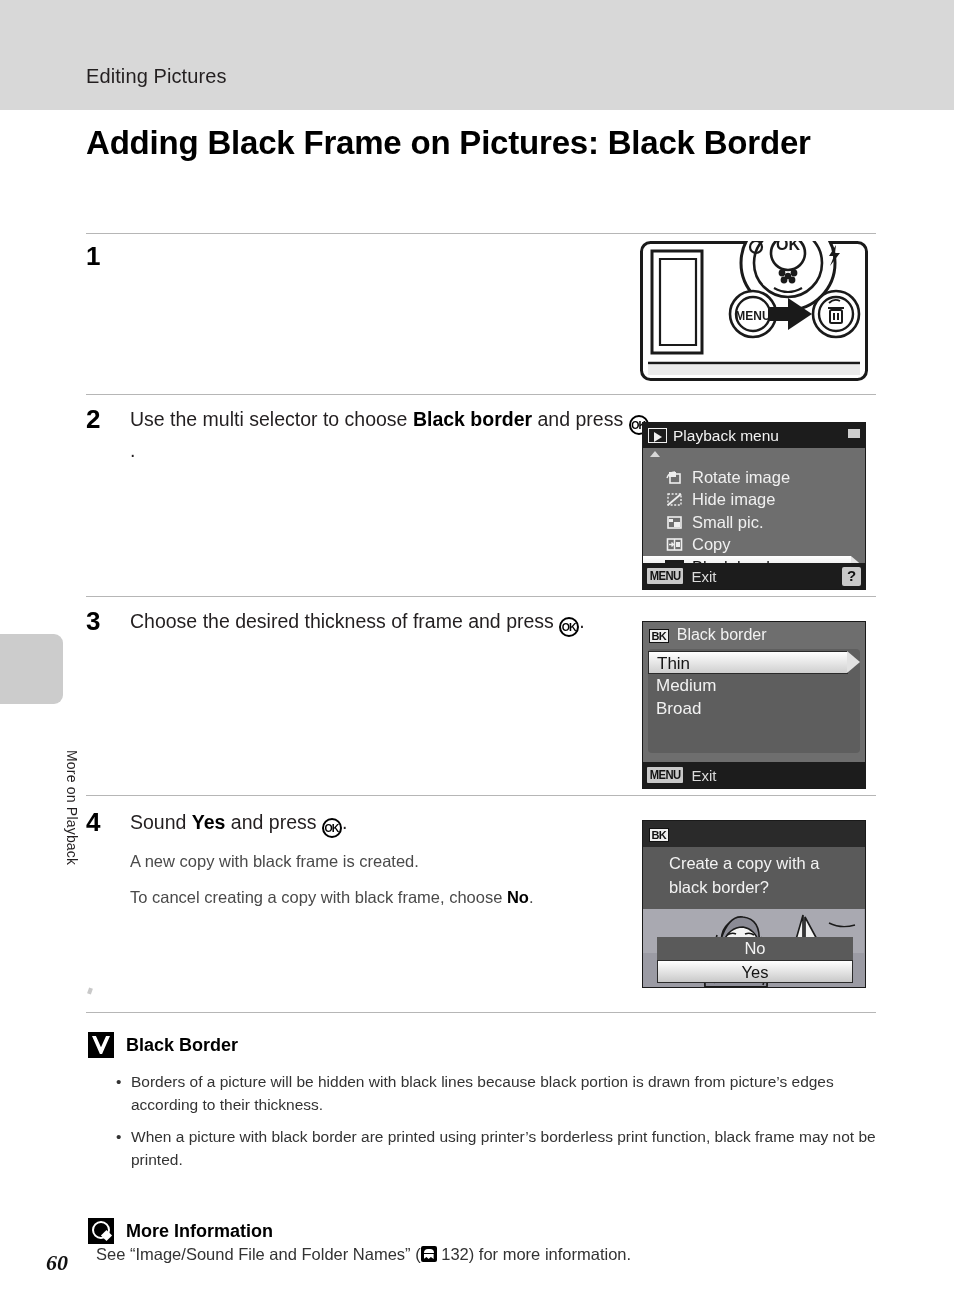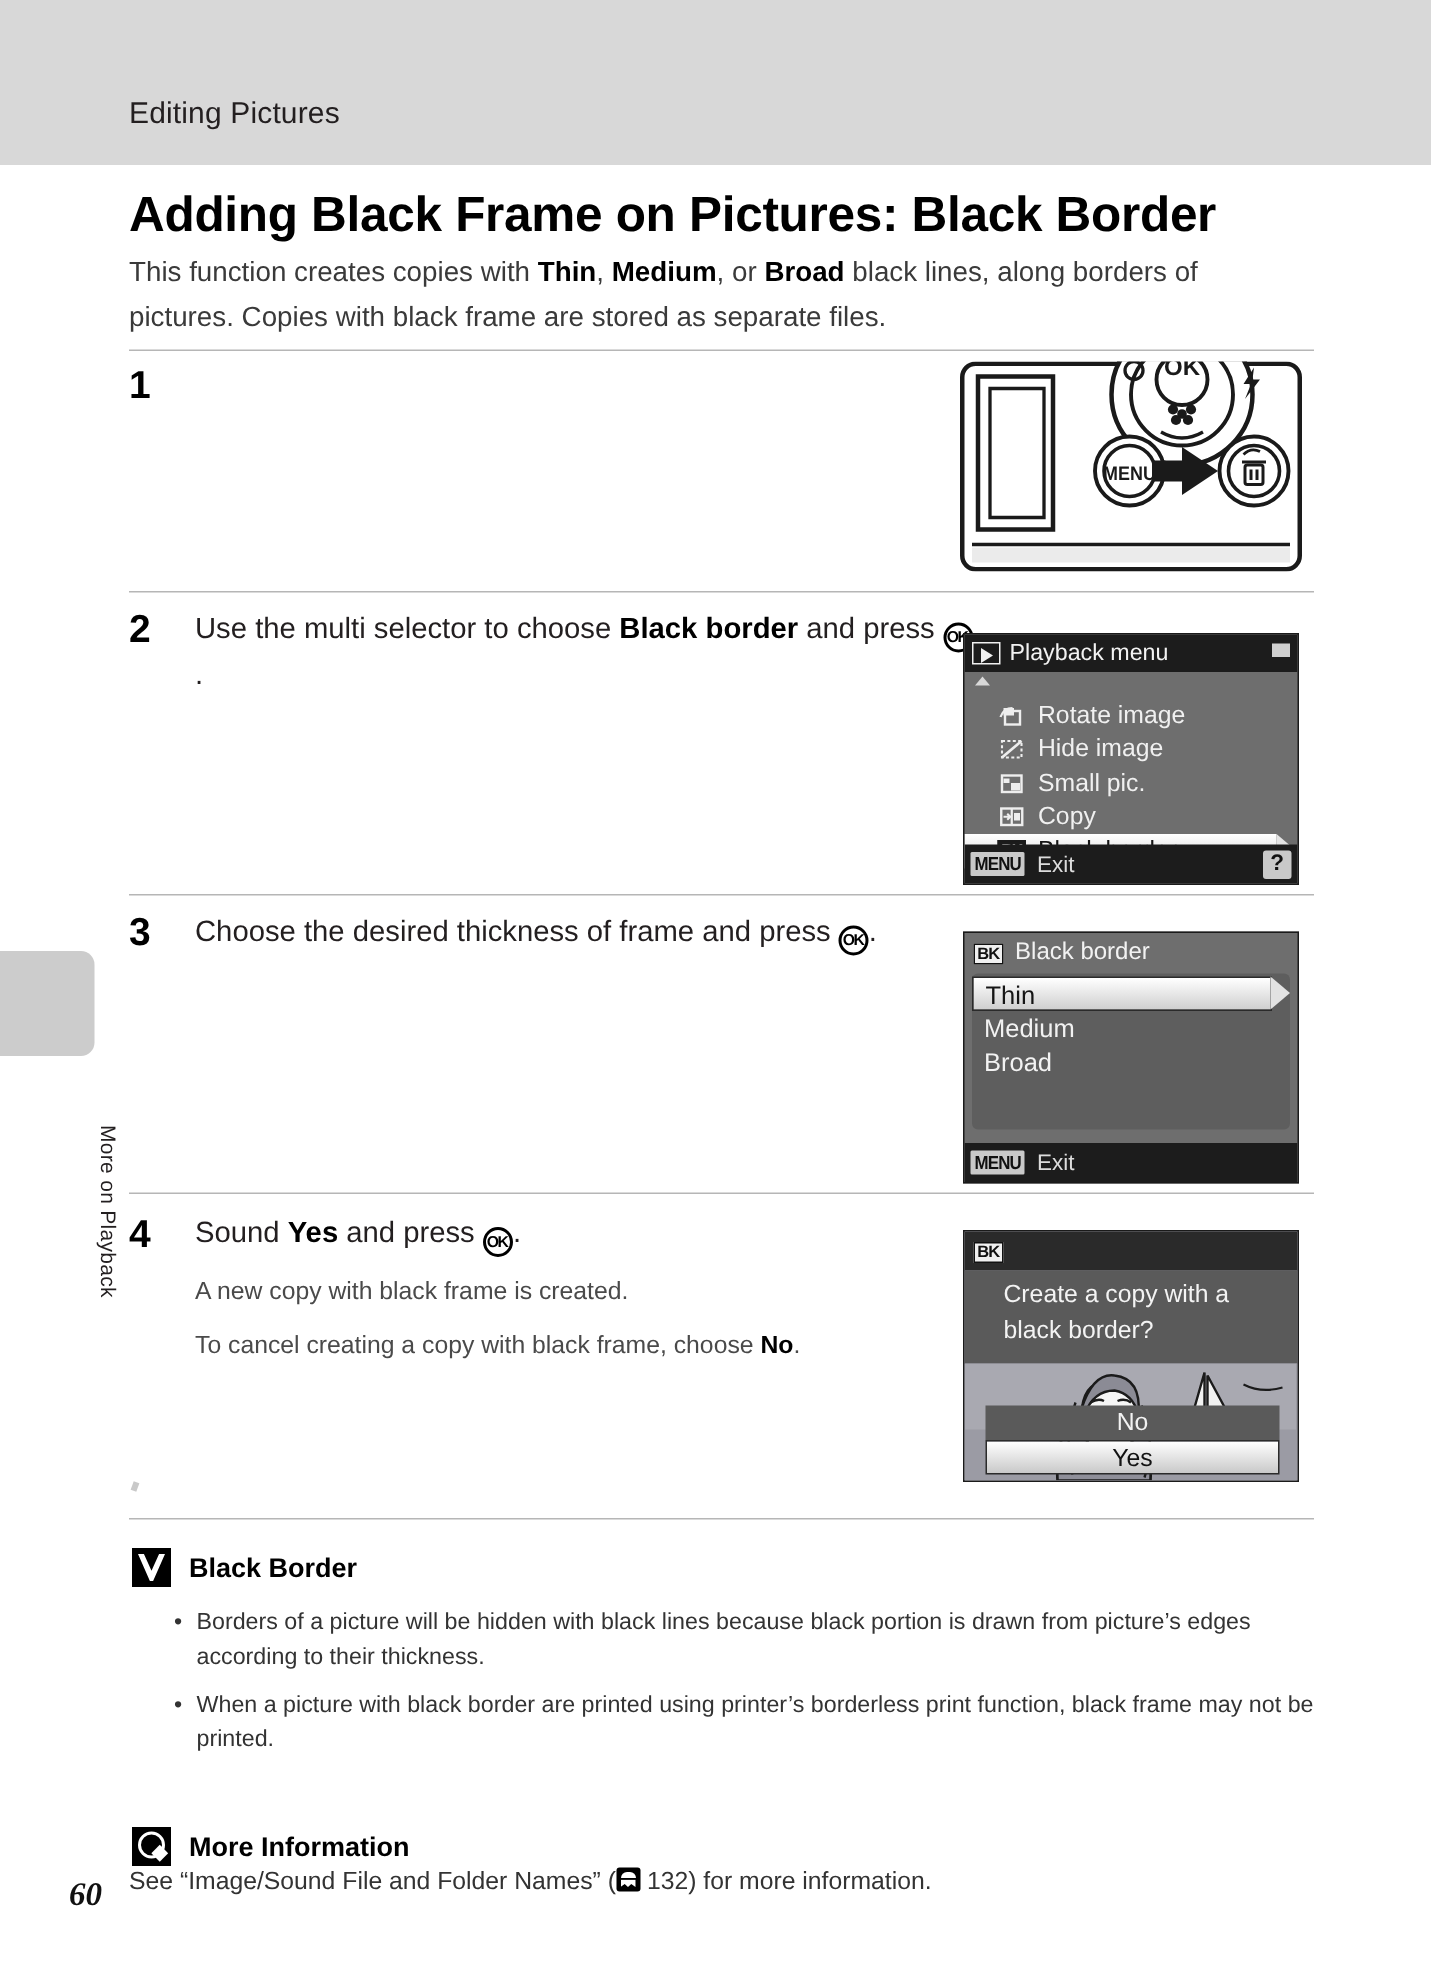--- a/index.html
+++ b/index.html
@@ -240,21 +240,21 @@
   .bullets { position: absolute; left: 116px; width: 776px; }
   .bullet {
     position: relative; padding-left: 15px;
     font-size: 15.5px; line-height: 23px; color: #333;
     margin-bottom: 9px;
   }
   .bullet::before {
     content: "•"; position: absolute; left: 0; top: 0; color: #333;
   }
   .info-line {
-    position: absolute; left: 86px; top: 1242px; width: 790px;
+    position: absolute; left: 96px; top: 1242px; width: 790px;
     font-size: 16.5px; color: #333; line-height: 24px;
   }
   .page-num {
     position: absolute; left: 46px; top: 1250px;
     font-size: 22px; font-style: italic; color: #111;
     font-family: "Liberation Serif", serif; font-weight: bold;
   }
   .speck {
     position: absolute; left: 88px; top: 988px;
     width: 4px; height: 6px; background: #c9c9c9;
@@ -266,21 +266,20 @@
 
 <div class="page">
 
   <div class="header-band"></div>
   <div class="header-title">Editing Pictures</div>
 
   <div class="side-tab"></div>
   <div class="side-tab-label">More on Playback</div>
 
   <h1 class="section-title">Adding Black Frame on Pictures: Black Border</h1>
-  <p class="intro"><span>This function creates copies with </span><b>Thin</b><span>, </span><b>Medium</b><span>, or </span><b>Broad</b><span> black lines, along borders of pictures. Copies with black frame are stored as separate files.</span></p>
 
   <div class="rule" style="top:233px"></div>
   <div class="rule" style="top:394px"></div>
   <div class="rule" style="top:596px"></div>
   <div class="rule" style="top:795px"></div>
   <div class="rule" style="top:1012px"></div>
 
   <div class="step" style="top:241px">
     <div class="step-num">1</div>
     <div class="step-body">

